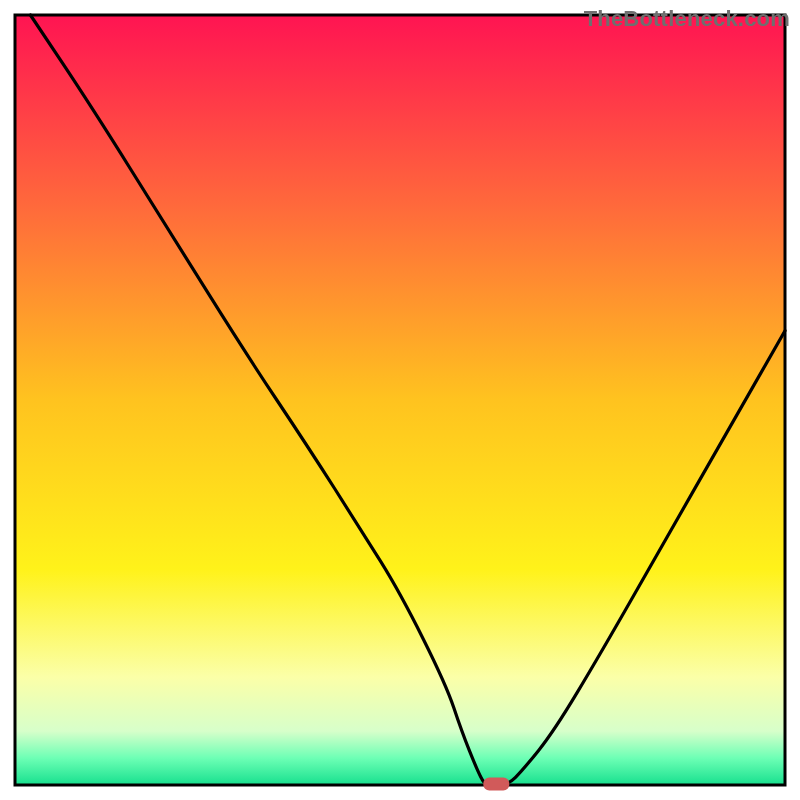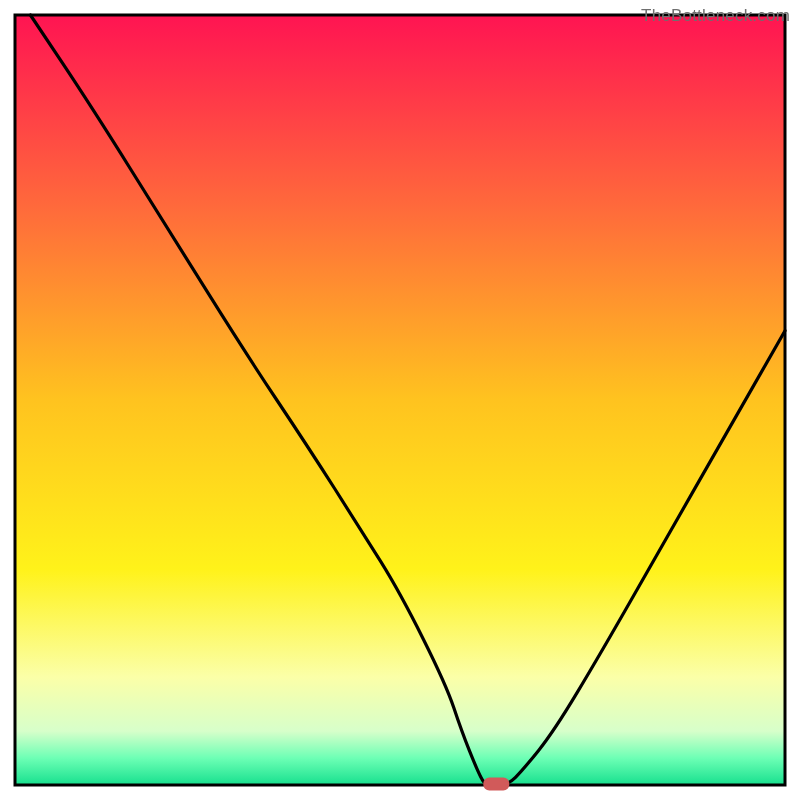--- a/index.html
+++ b/index.html
@@ -16,22 +16,22 @@
     width: 800px;
     height: 800px;
   }
   svg {
     display: block;
   }
   .watermark {
     position: absolute;
     top: 6px;
     right: 10px;
-    font-size: 17px;
-    font-weight: 400;
+    font-size: 22px;
+    font-weight: 700;
     color: #6f6f6f;
     letter-spacing: 0.2px;
   }
 </style>
 </head>
 <body>
 
 <div class="chart-wrap">
   <div class="watermark">TheBottleneck.com</div>
   <svg id="chart-svg" width="800" height="800" viewBox="0 0 800 800">

